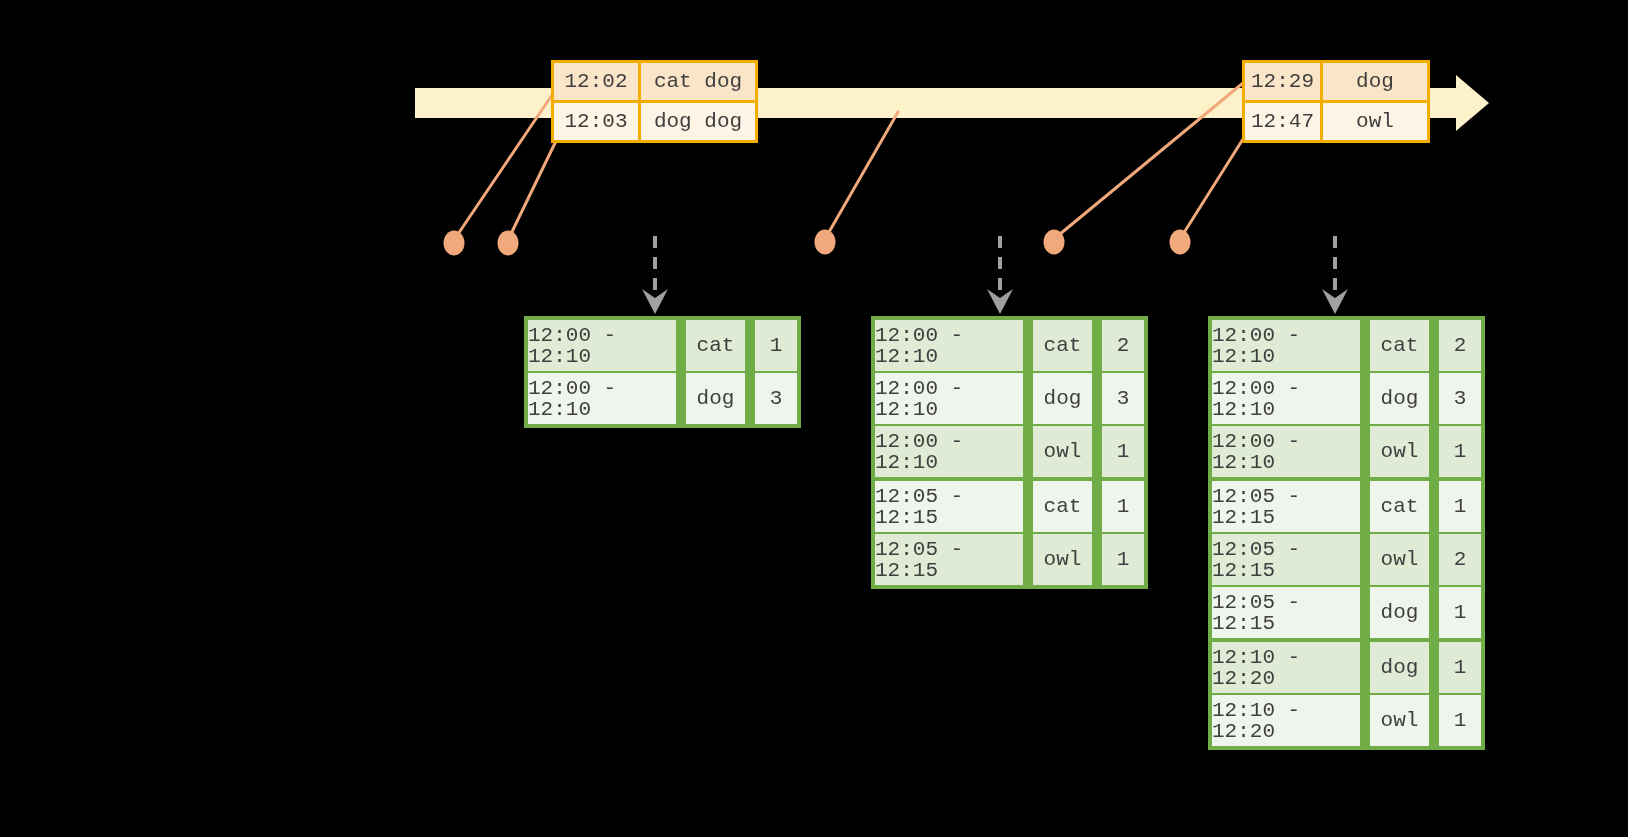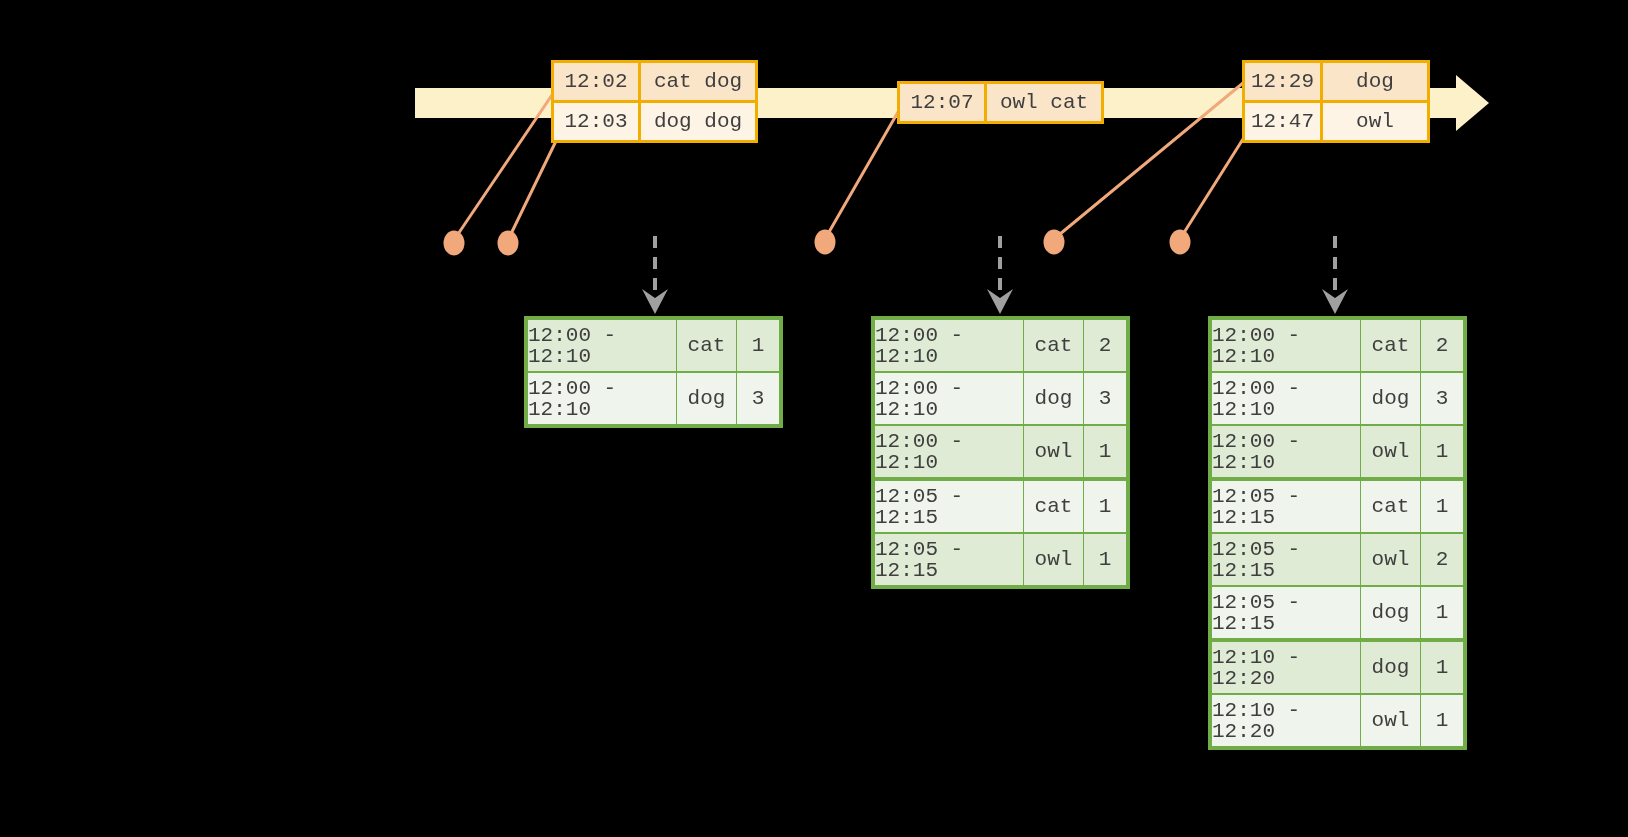--- a/index.html
+++ b/index.html
@@ -13,21 +13,21 @@
   .etable{position:absolute;z-index:3;display:flex;flex-direction:column;gap:3px;padding:3px;
           background:var(--event-border);}
   .erow{display:grid;grid-template-columns:var(--c1) var(--c2);gap:3px;height:37px;}
   .ecell{display:flex;align-items:center;justify-content:center;font-size:21px;line-height:1;}
   .erow.dark .ecell{background:var(--event-dark);}
   .erow.light .ecell{background:var(--event-light);}
   
   .rtable{position:absolute;z-index:3;display:flex;flex-direction:column;gap:4px;padding:4px;
           background:var(--result-border);}
   .rgroup{display:flex;flex-direction:column;gap:2px;}
-  .rrow{display:grid;grid-template-columns:148px 59px 42px;gap:1px;height:51px;}
+  .rrow{display:grid;grid-template-columns:148px 59px 42px;gap:10px;height:51px;}
   .rcell{display:flex;align-items:center;justify-content:center;font-size:21px;line-height:1;}
   .rrow.dark .rcell{background:var(--result-dark);}
   .rrow.light .rcell{background:var(--result-light);}
 </style>
 </head>
 <body>
 
 <div id="canvas" style="--bg: #000000; --band: #FCF1C9; --event-border: #F1AE00; --event-dark: #FAE5C9; --event-light: #FDF4E5; --result-border: #70AD47; --result-dark: #DFEBD5; --result-light: #EFF5EC; --text: #3F3F3F;">
   <div id="band"></div>
   <svg id="overlay" viewBox="0 0 1628 837" xmlns="http://www.w3.org/2000/svg">
@@ -51,26 +51,20 @@
     </svg>
 
   <div class="etable" id="et0" style="left:519px;top:60px;--c1:84px;--c2:114px">
       <div class="erow dark">
         <div class="ecell">12:02</div>
         <div class="ecell">cat dog</div>
       </div>
       <div class="erow light">
         <div class="ecell">12:03</div>
         <div class="ecell">dog dog</div>
-      </div>
-    </div>
-  <div class="etable" id="et1" style="left:865px;top:81px;--c1:84px;--c2:114px">
-      <div class="erow dark">
-        <div class="ecell">12:07</div>
-        <div class="ecell">owl cat</div>
       </div>
     </div>
   <div class="etable" id="et2" style="left:1210px;top:60px;--c1:75px;--c2:104px">
       <div class="erow dark">
         <div class="ecell">12:29</div>
         <div class="ecell">dog</div>
       </div>
       <div class="erow light">
         <div class="ecell">12:47</div>
         <div class="ecell">owl</div>

